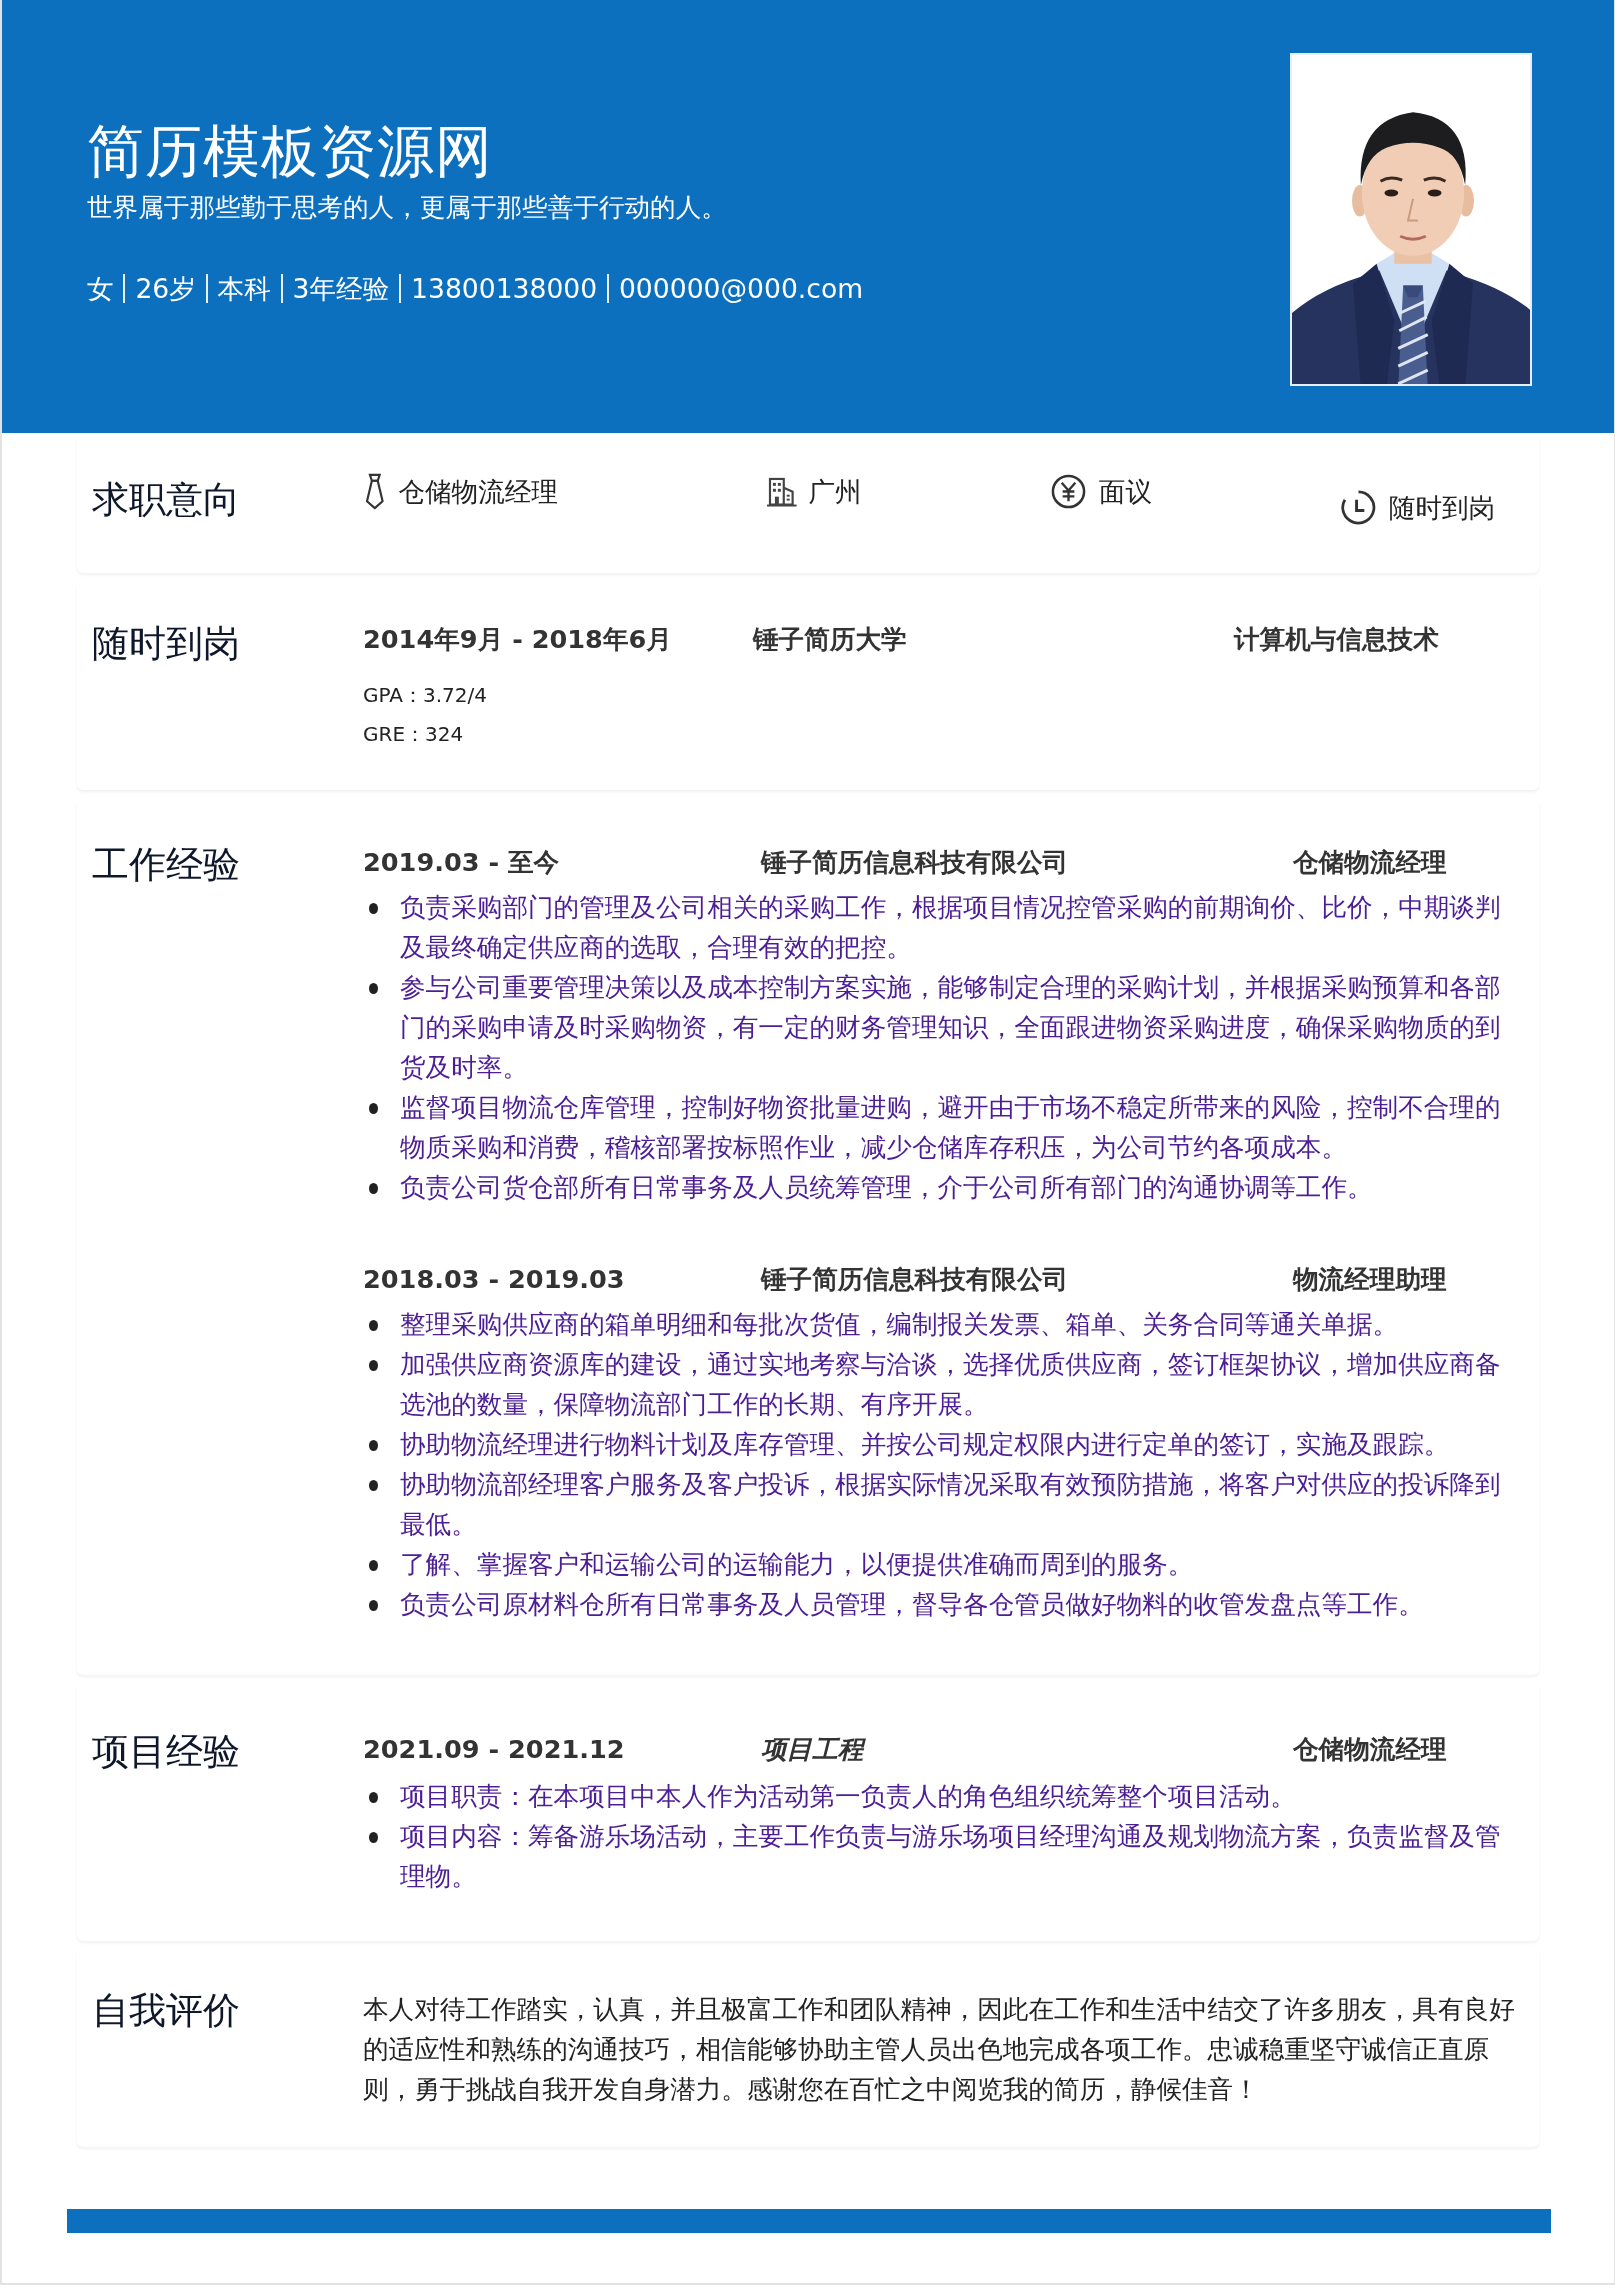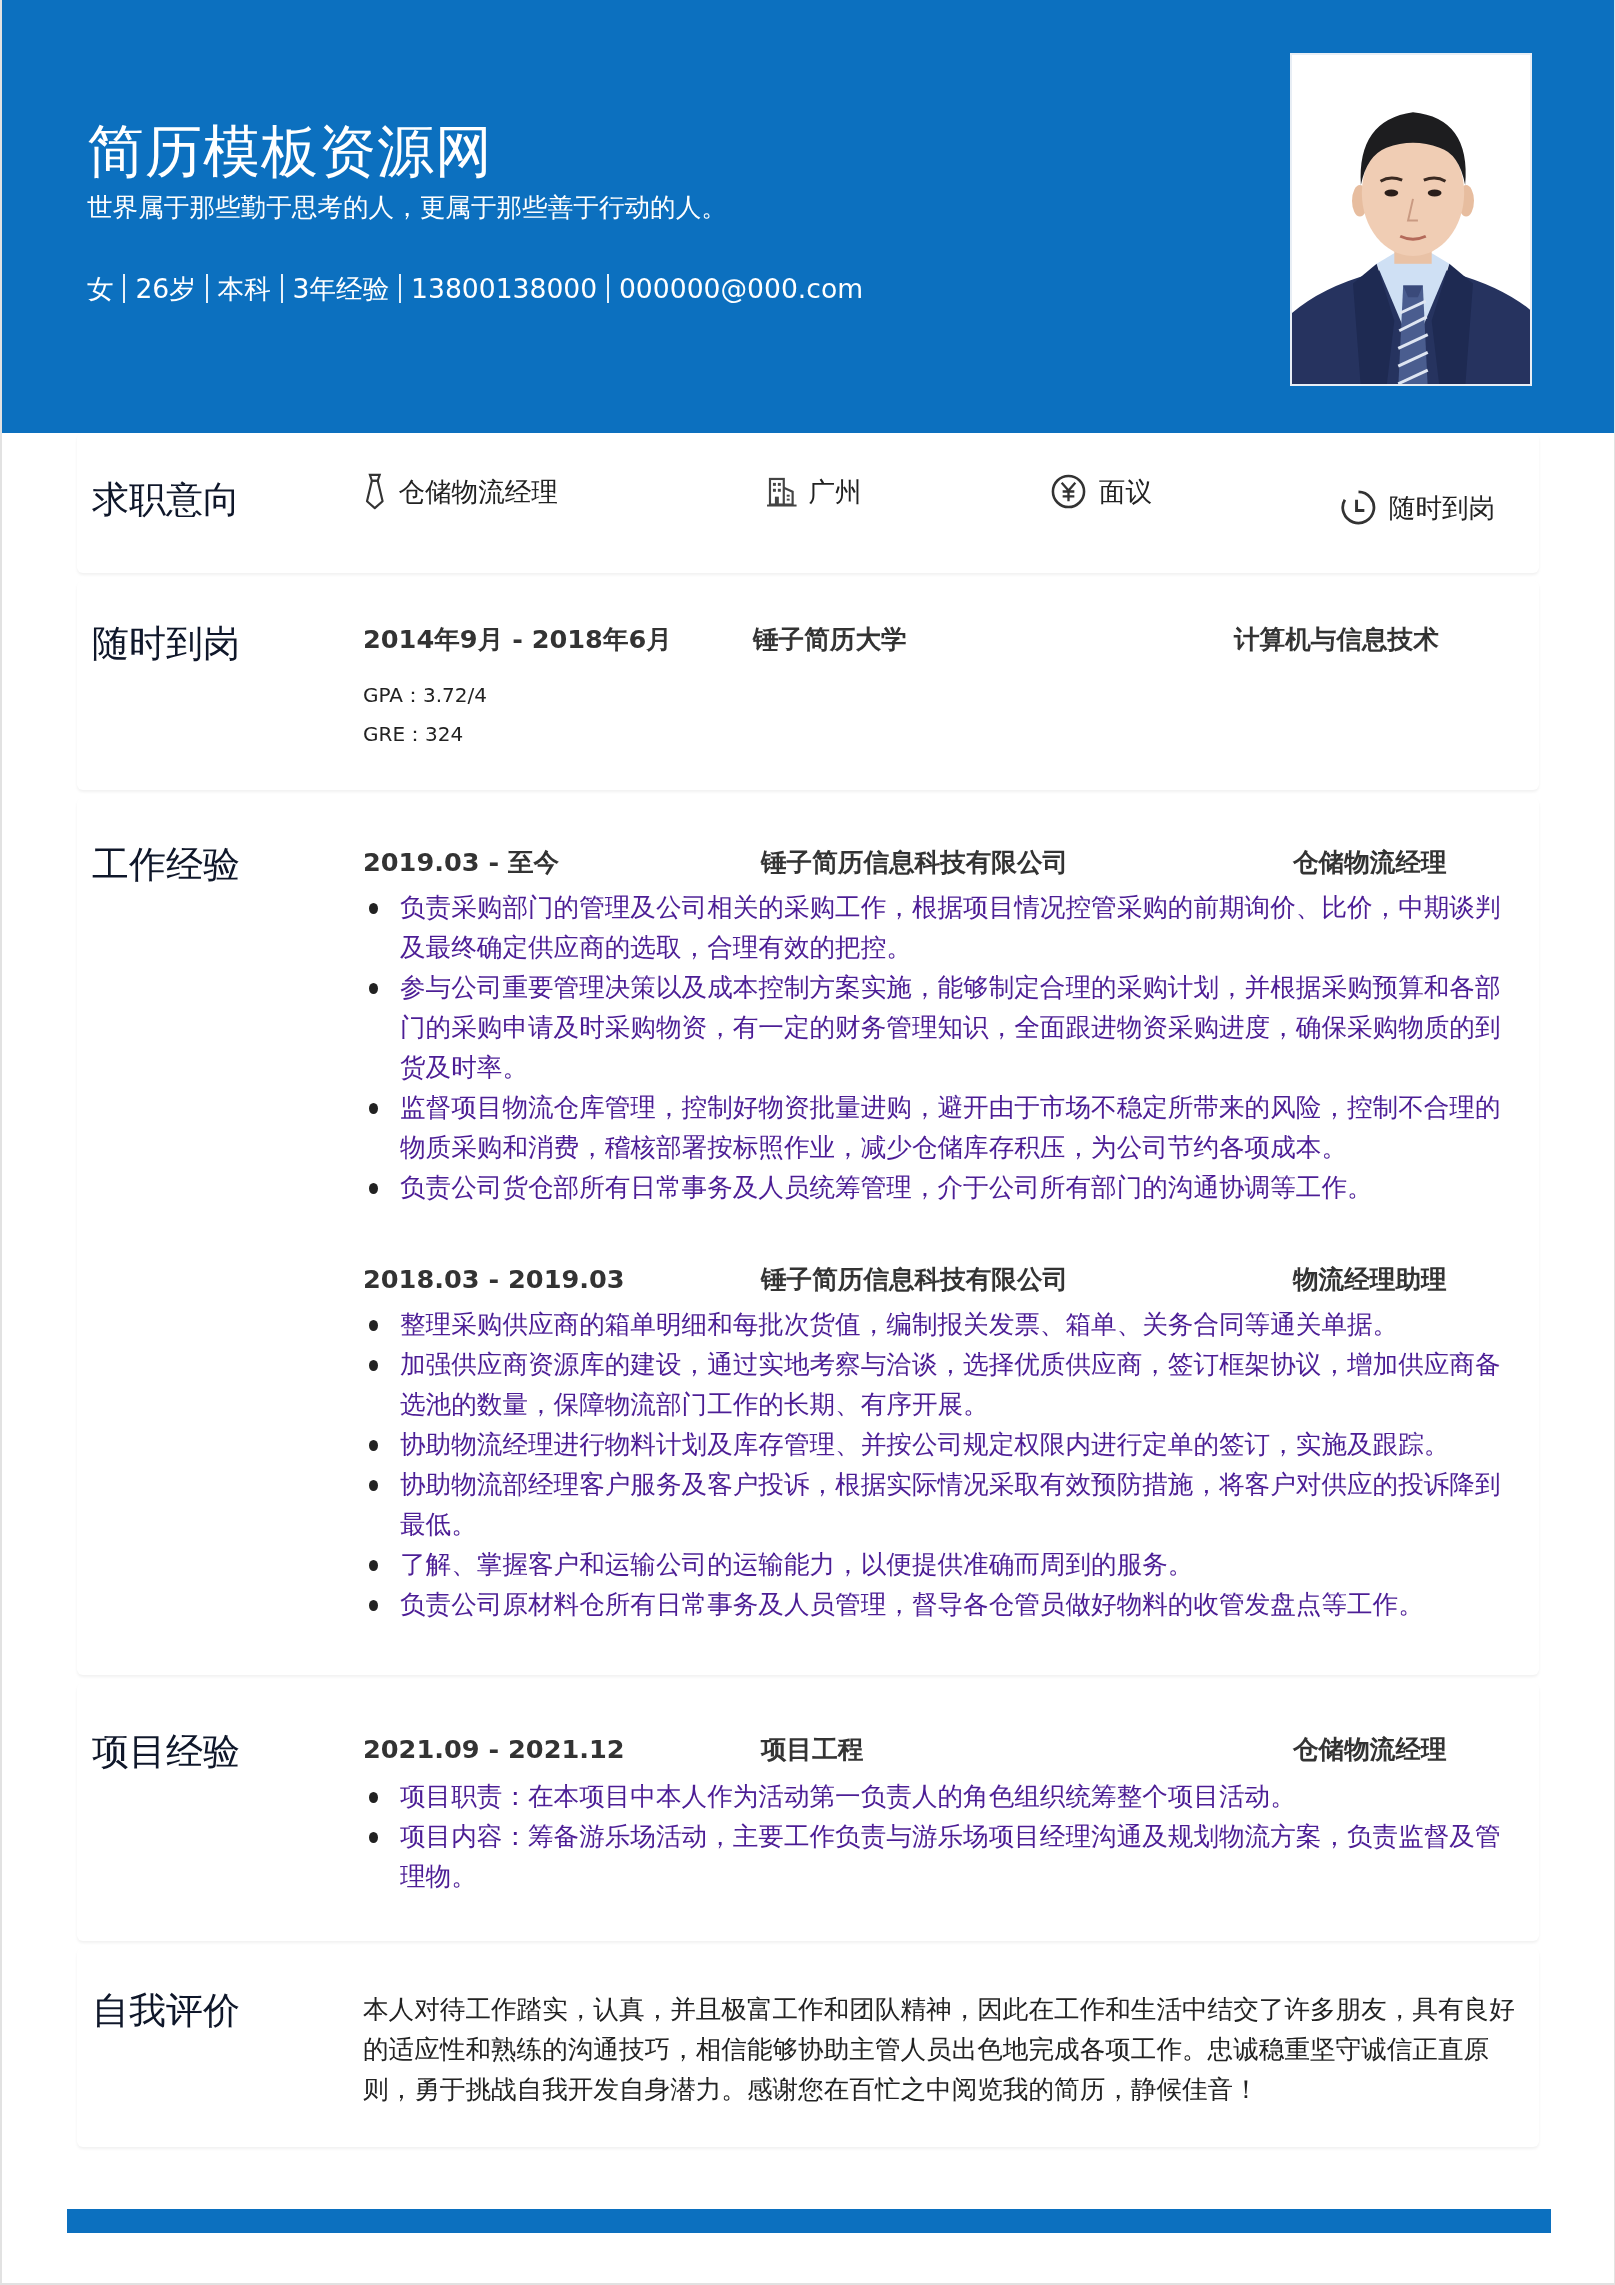--- a/index.html
+++ b/index.html
@@ -220,21 +220,21 @@
     <li>协助物流部经理客户服务及客户投诉，根据实际情况采取有效预防措施，将客户对供应的投诉降到最低。</li>
     <li>了解、掌握客户和运输公司的运输能力，以便提供准确而周到的服务。</li>
     <li>负责公司原材料仓所有日常事务及人员管理，督导各仓管员做好物料的收管发盘点等工作。</li>
   </ul>
 </div>
 
 <div class="card" style="top:1683px;height:258px;">
   <div class="sec-title" style="top:45px;">项目经验</div>
   <div class="row-head" style="top:47px;">
     <span style="left:0;">2021.09 - 2021.12</span>
-    <span style="left:398px;">项目工程</span>
+    <span style="left:398px;font-style:italic;">项目工程</span>
     <span style="left:930px;">仓储物流经理</span>
   </div>
   <ul class="bullets" style="top:93px;">
     <li>项目职责：在本项目中本人作为活动第一负责人的角色组织统筹整个项目活动。</li>
     <li>项目内容：筹备游乐场活动，主要工作负责与游乐场项目经理沟通及规划物流方案，负责监督及管理物。</li>
   </ul>
 </div>
 
 <div class="card" style="top:1948px;height:199px;">
   <div class="sec-title" style="top:39px;">自我评价</div>

